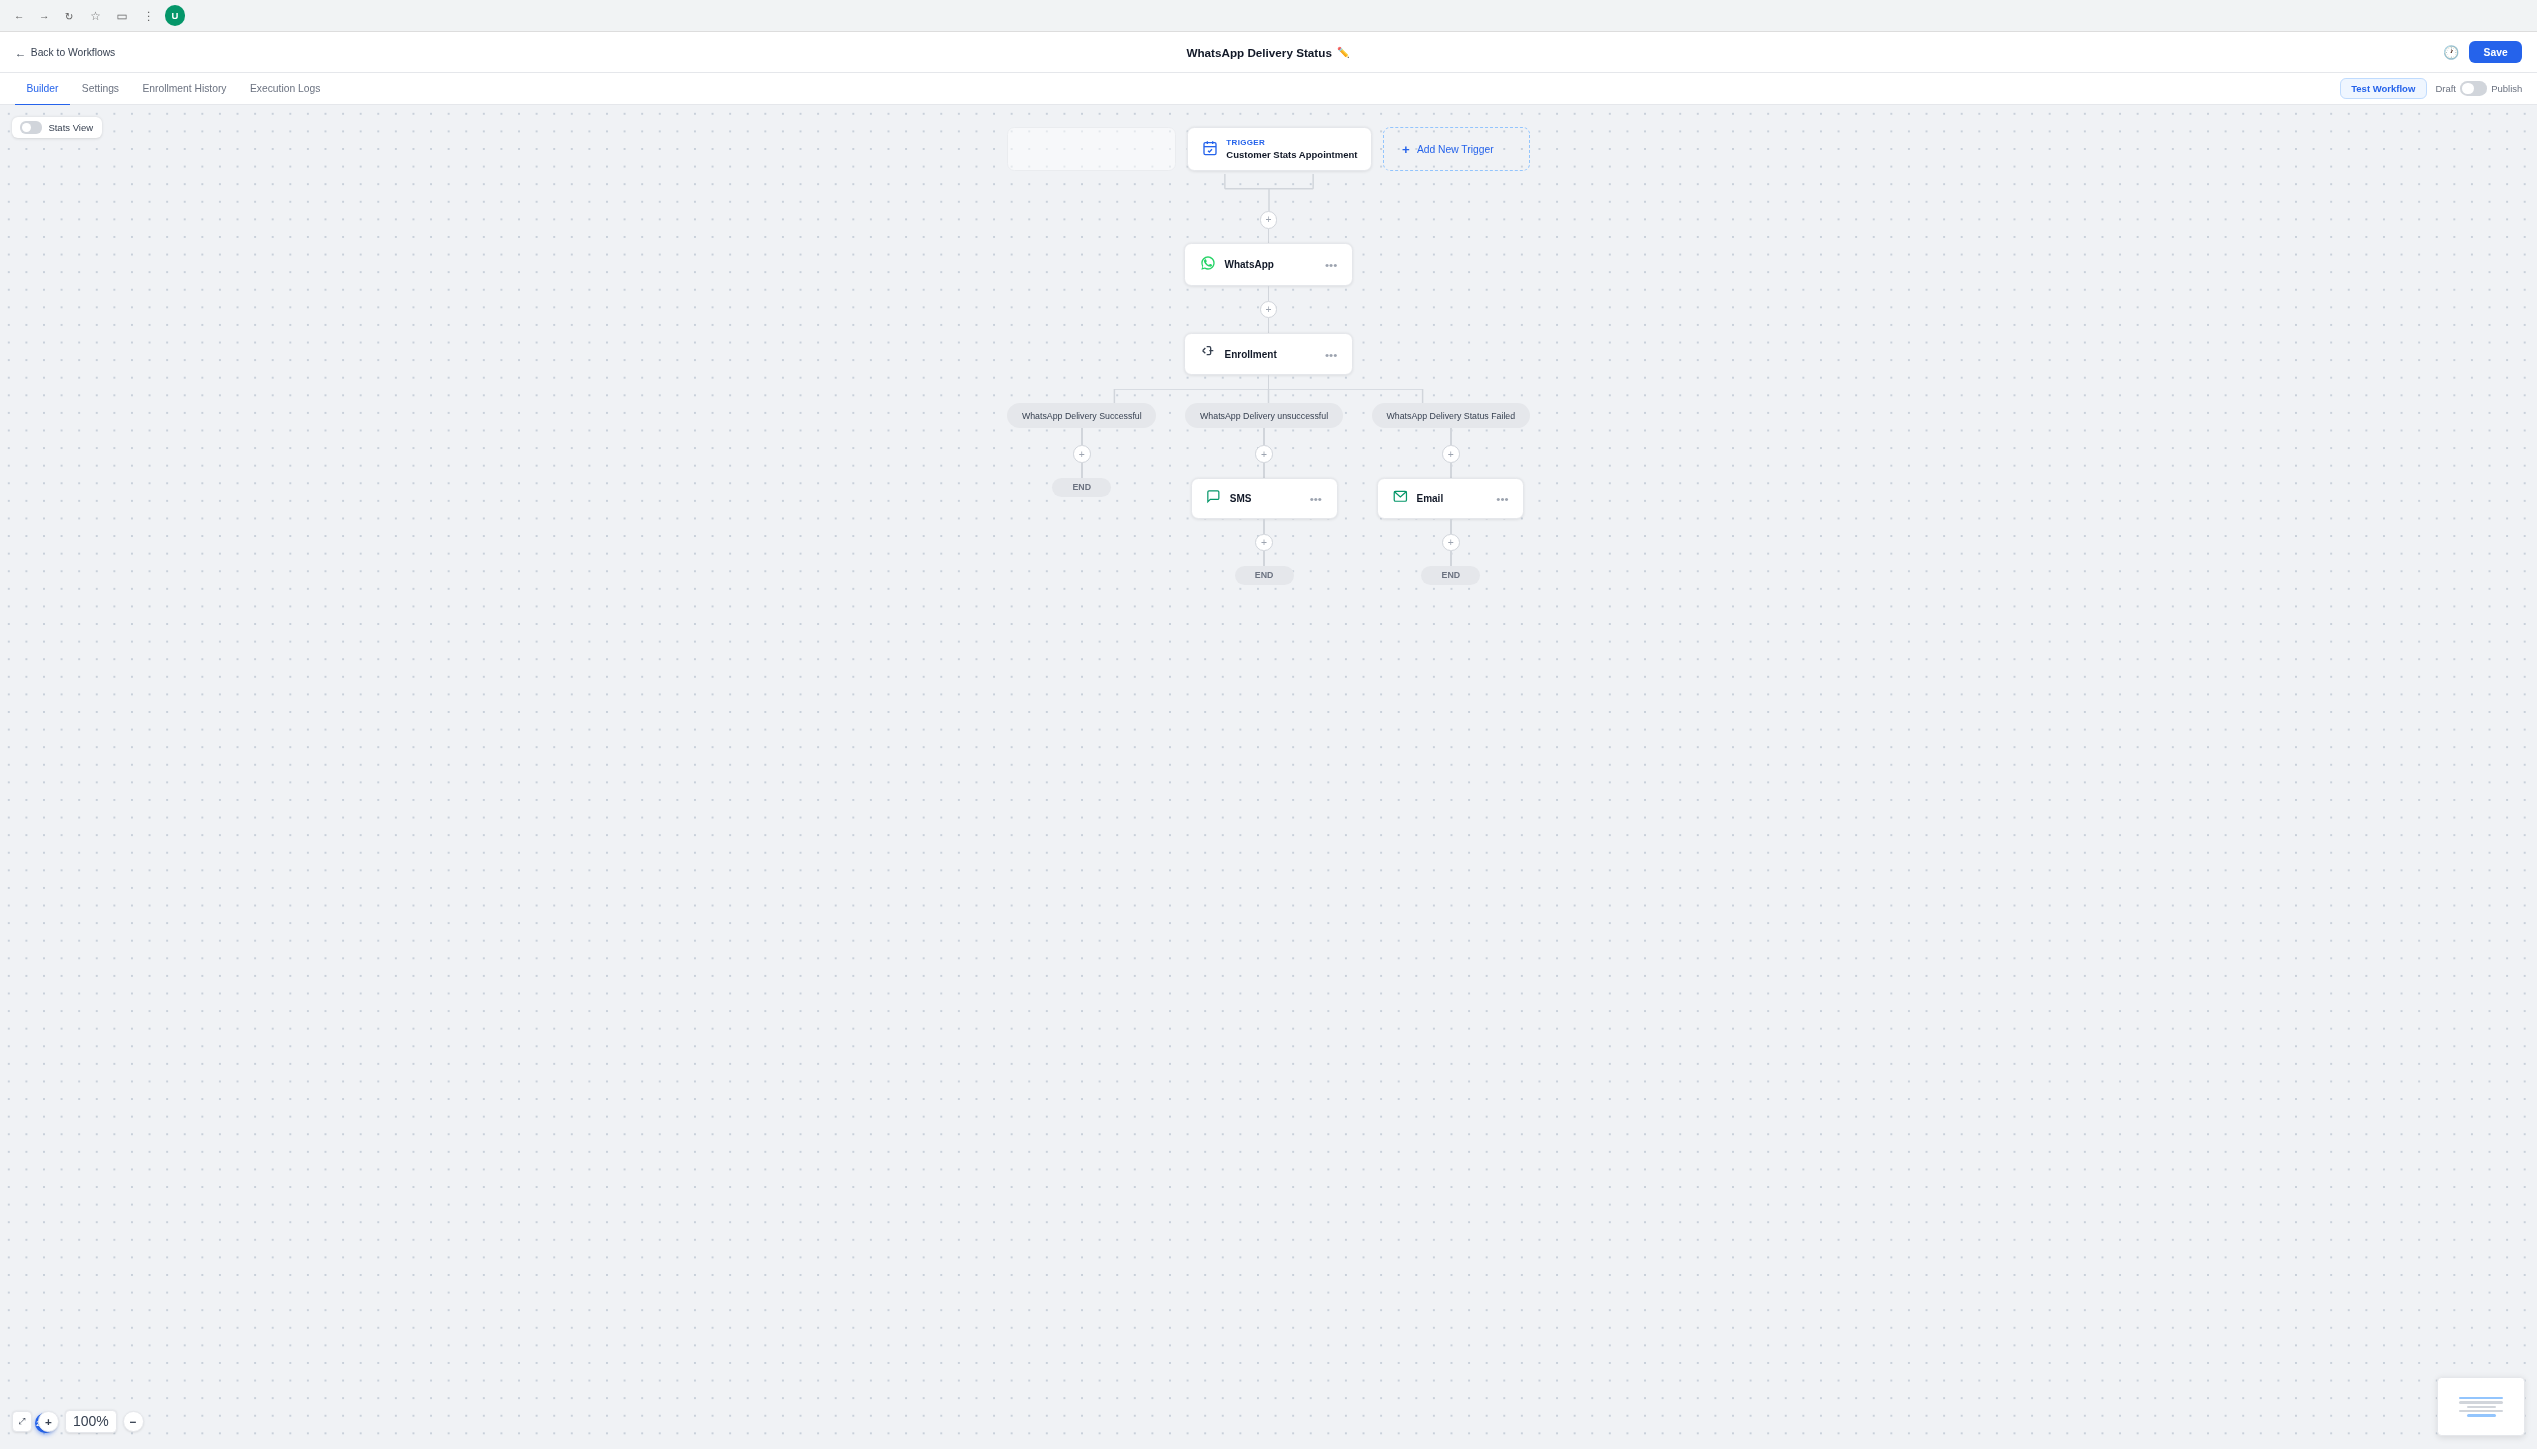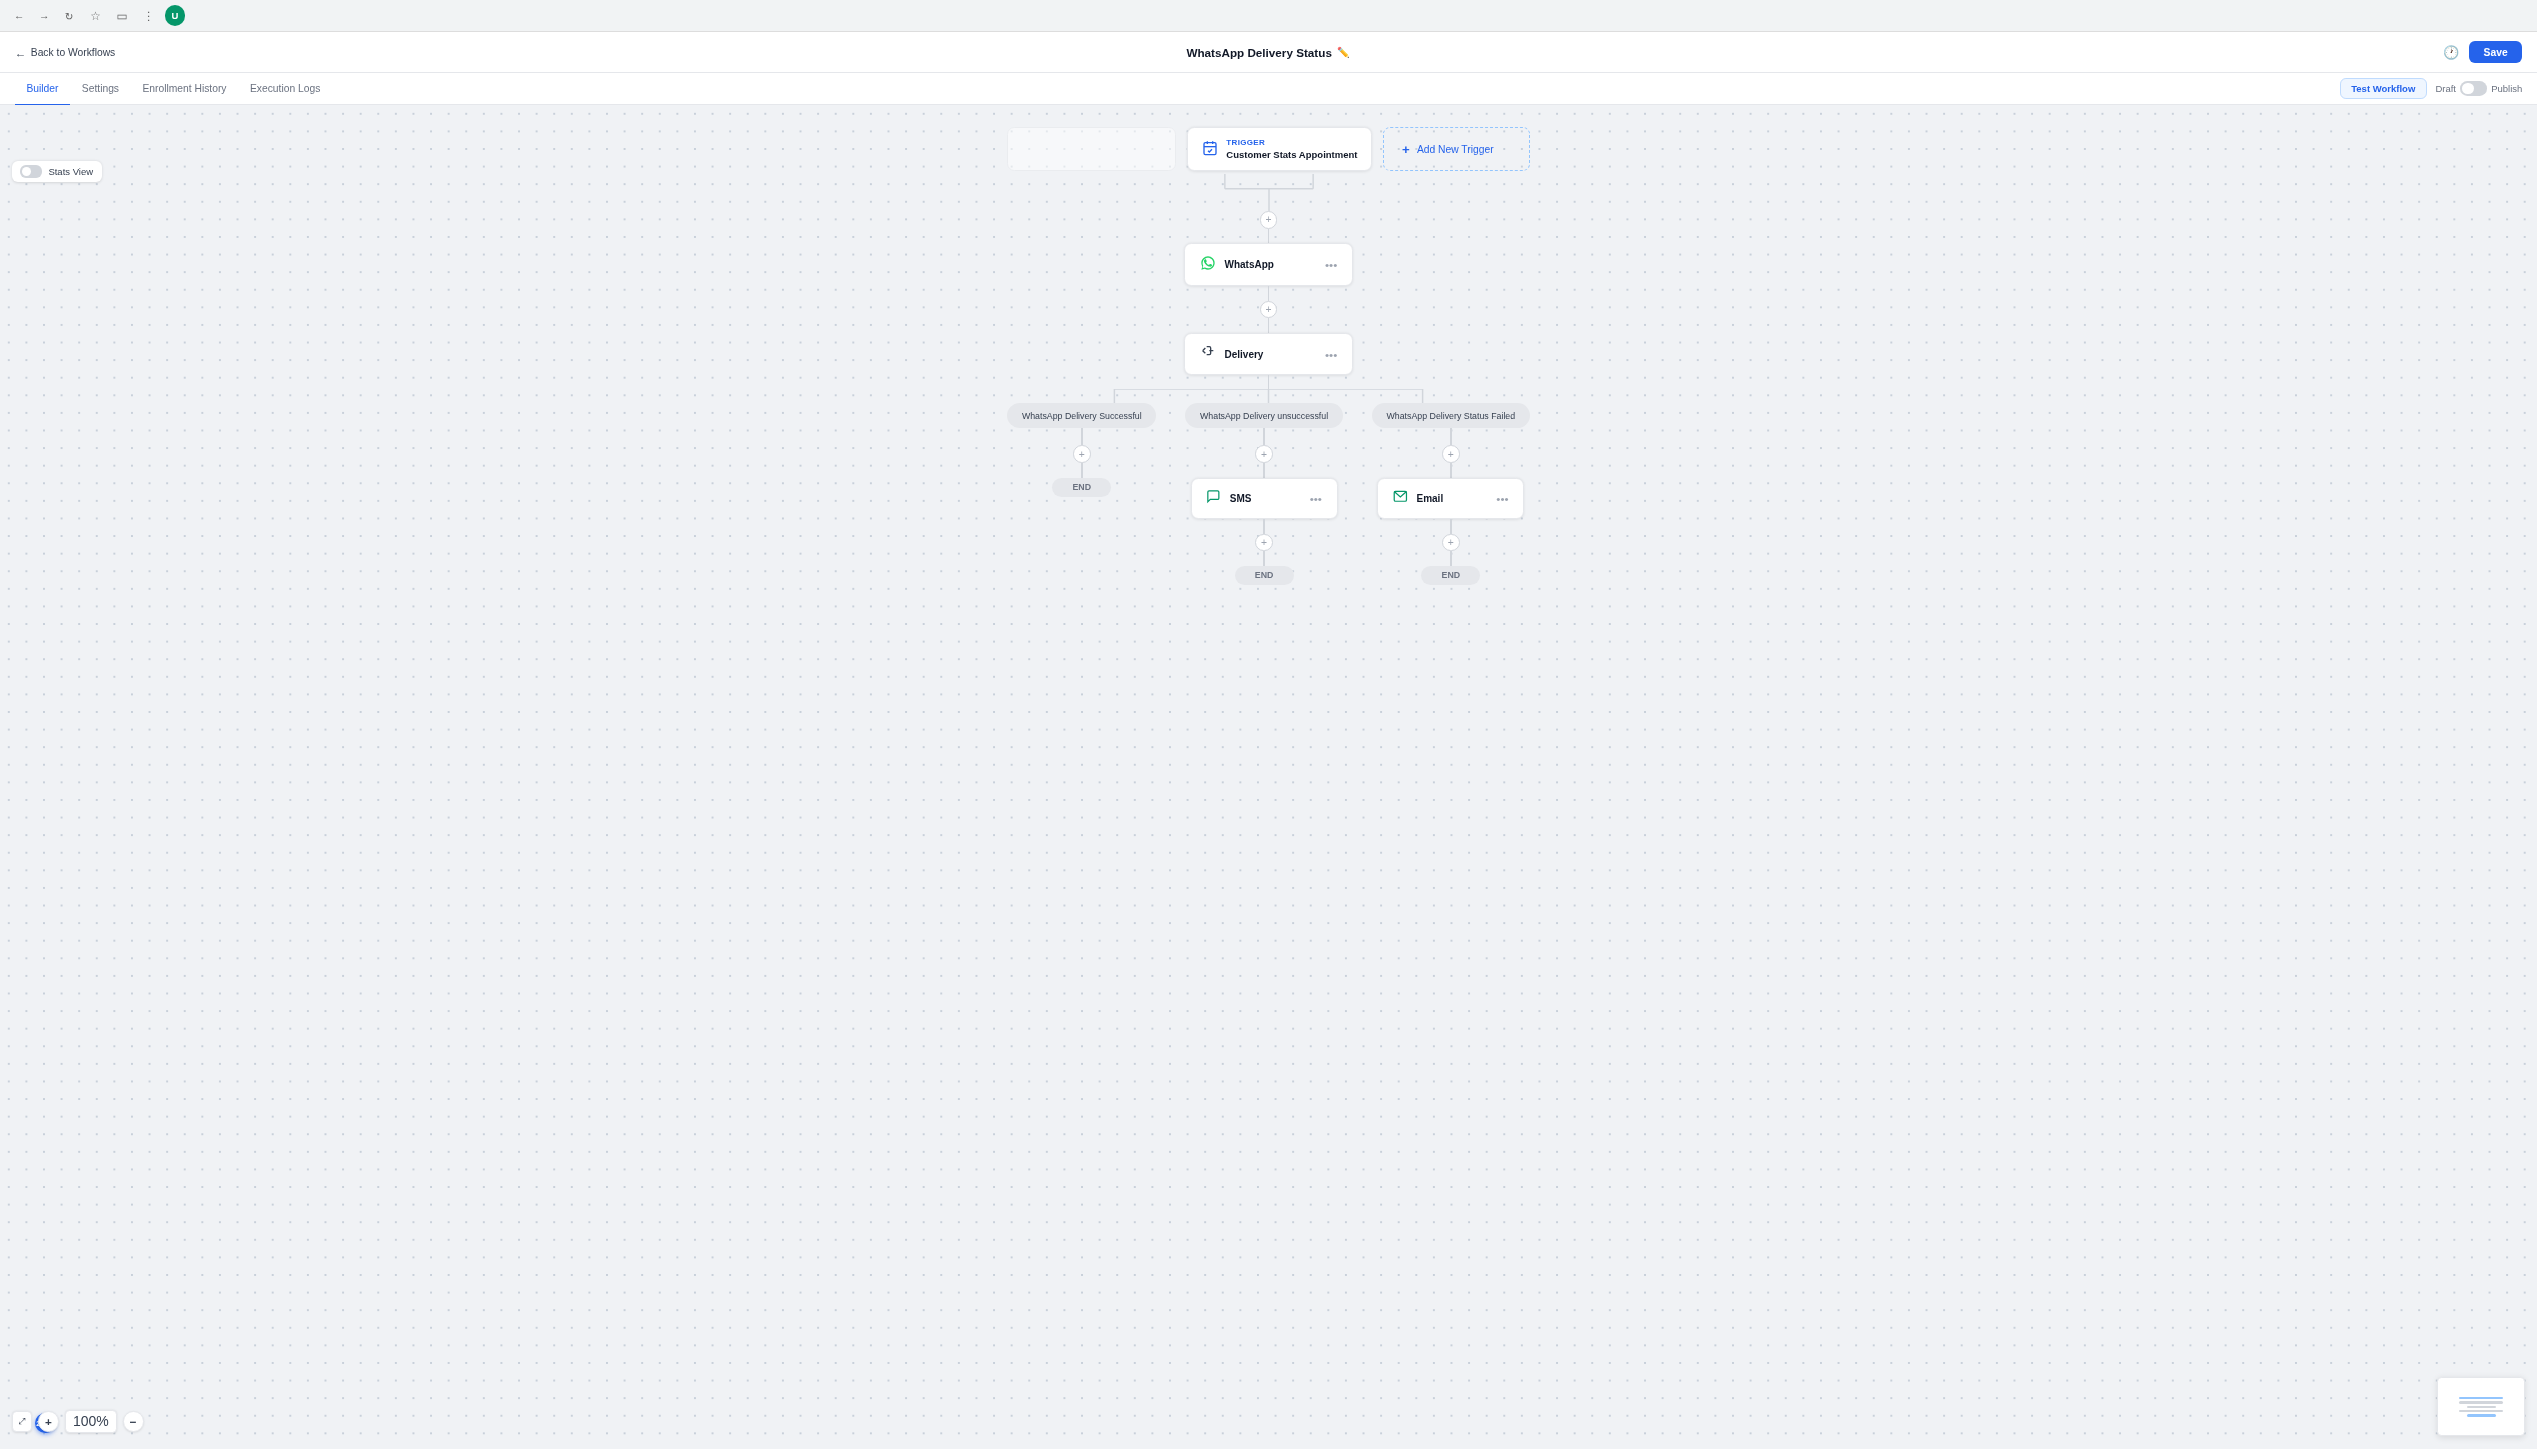--- a/index.html
+++ b/index.html
@@ -116,21 +116,20 @@
     }
 
     
     .stats-view-toggle {
       position: absolute; top: 11.7px; left: 11.7px;
       display: flex; align-items: center; gap: 5.9px;
       background: white; border-radius: 5.9px;
       padding: 4.4px 8.8px;
       box-shadow: 0 0.7px 2.9px rgba(0,0,0,0.12);
       z-index: 10;
-      margin-top: 44px;
     }
     .small-toggle {
       width: 22px; height: 12.5px; background: #d1d5db;
       border-radius: 5.9px; position: relative; cursor: pointer;
     }
     .small-toggle-knob {
       width: 9.5px; height: 9.5px; background: white;
       border-radius: 50%; position: absolute; top: 1.5px; left: 1.5px;
     }
     .stats-label { font-size: 9.5px; font-weight: 500; color: #374151; }
@@ -458,21 +457,21 @@
       <div class="connector-plus">+</div>
       <div class="v-line-short" style="height: 14.7px;"></div>
     </div>
 
     <div class="action-node">
       <span class="action-icon" style="color:#374151;">
         <svg width="16" height="16" viewBox="0 0 24 24" fill="none" stroke="#374151" stroke-width="2">
             <path d="M4 10l4-4M4 10l4 4M20 10h-6M10 4h4a2 2 0 0 1 2 2v8a2 2 0 0 1-2 2h-4"></path>
           </svg>
       </span>
-      <span class="action-title">Delivery</span>
+      <span class="action-title">Enrollment</span>
       <span class="action-dots">•••</span>
     </div>
 
     <div style="display:flex; flex-direction:column; align-items:center;">
       <div class="v-line-short" style="height: 13.2px;"></div>
     </div>
 
     <div style="position:relative; width: 455px; display:flex; flex-direction:column; align-items:center;">
 
       <svg width="455" height="14.7" viewBox="0 0 620 20">

